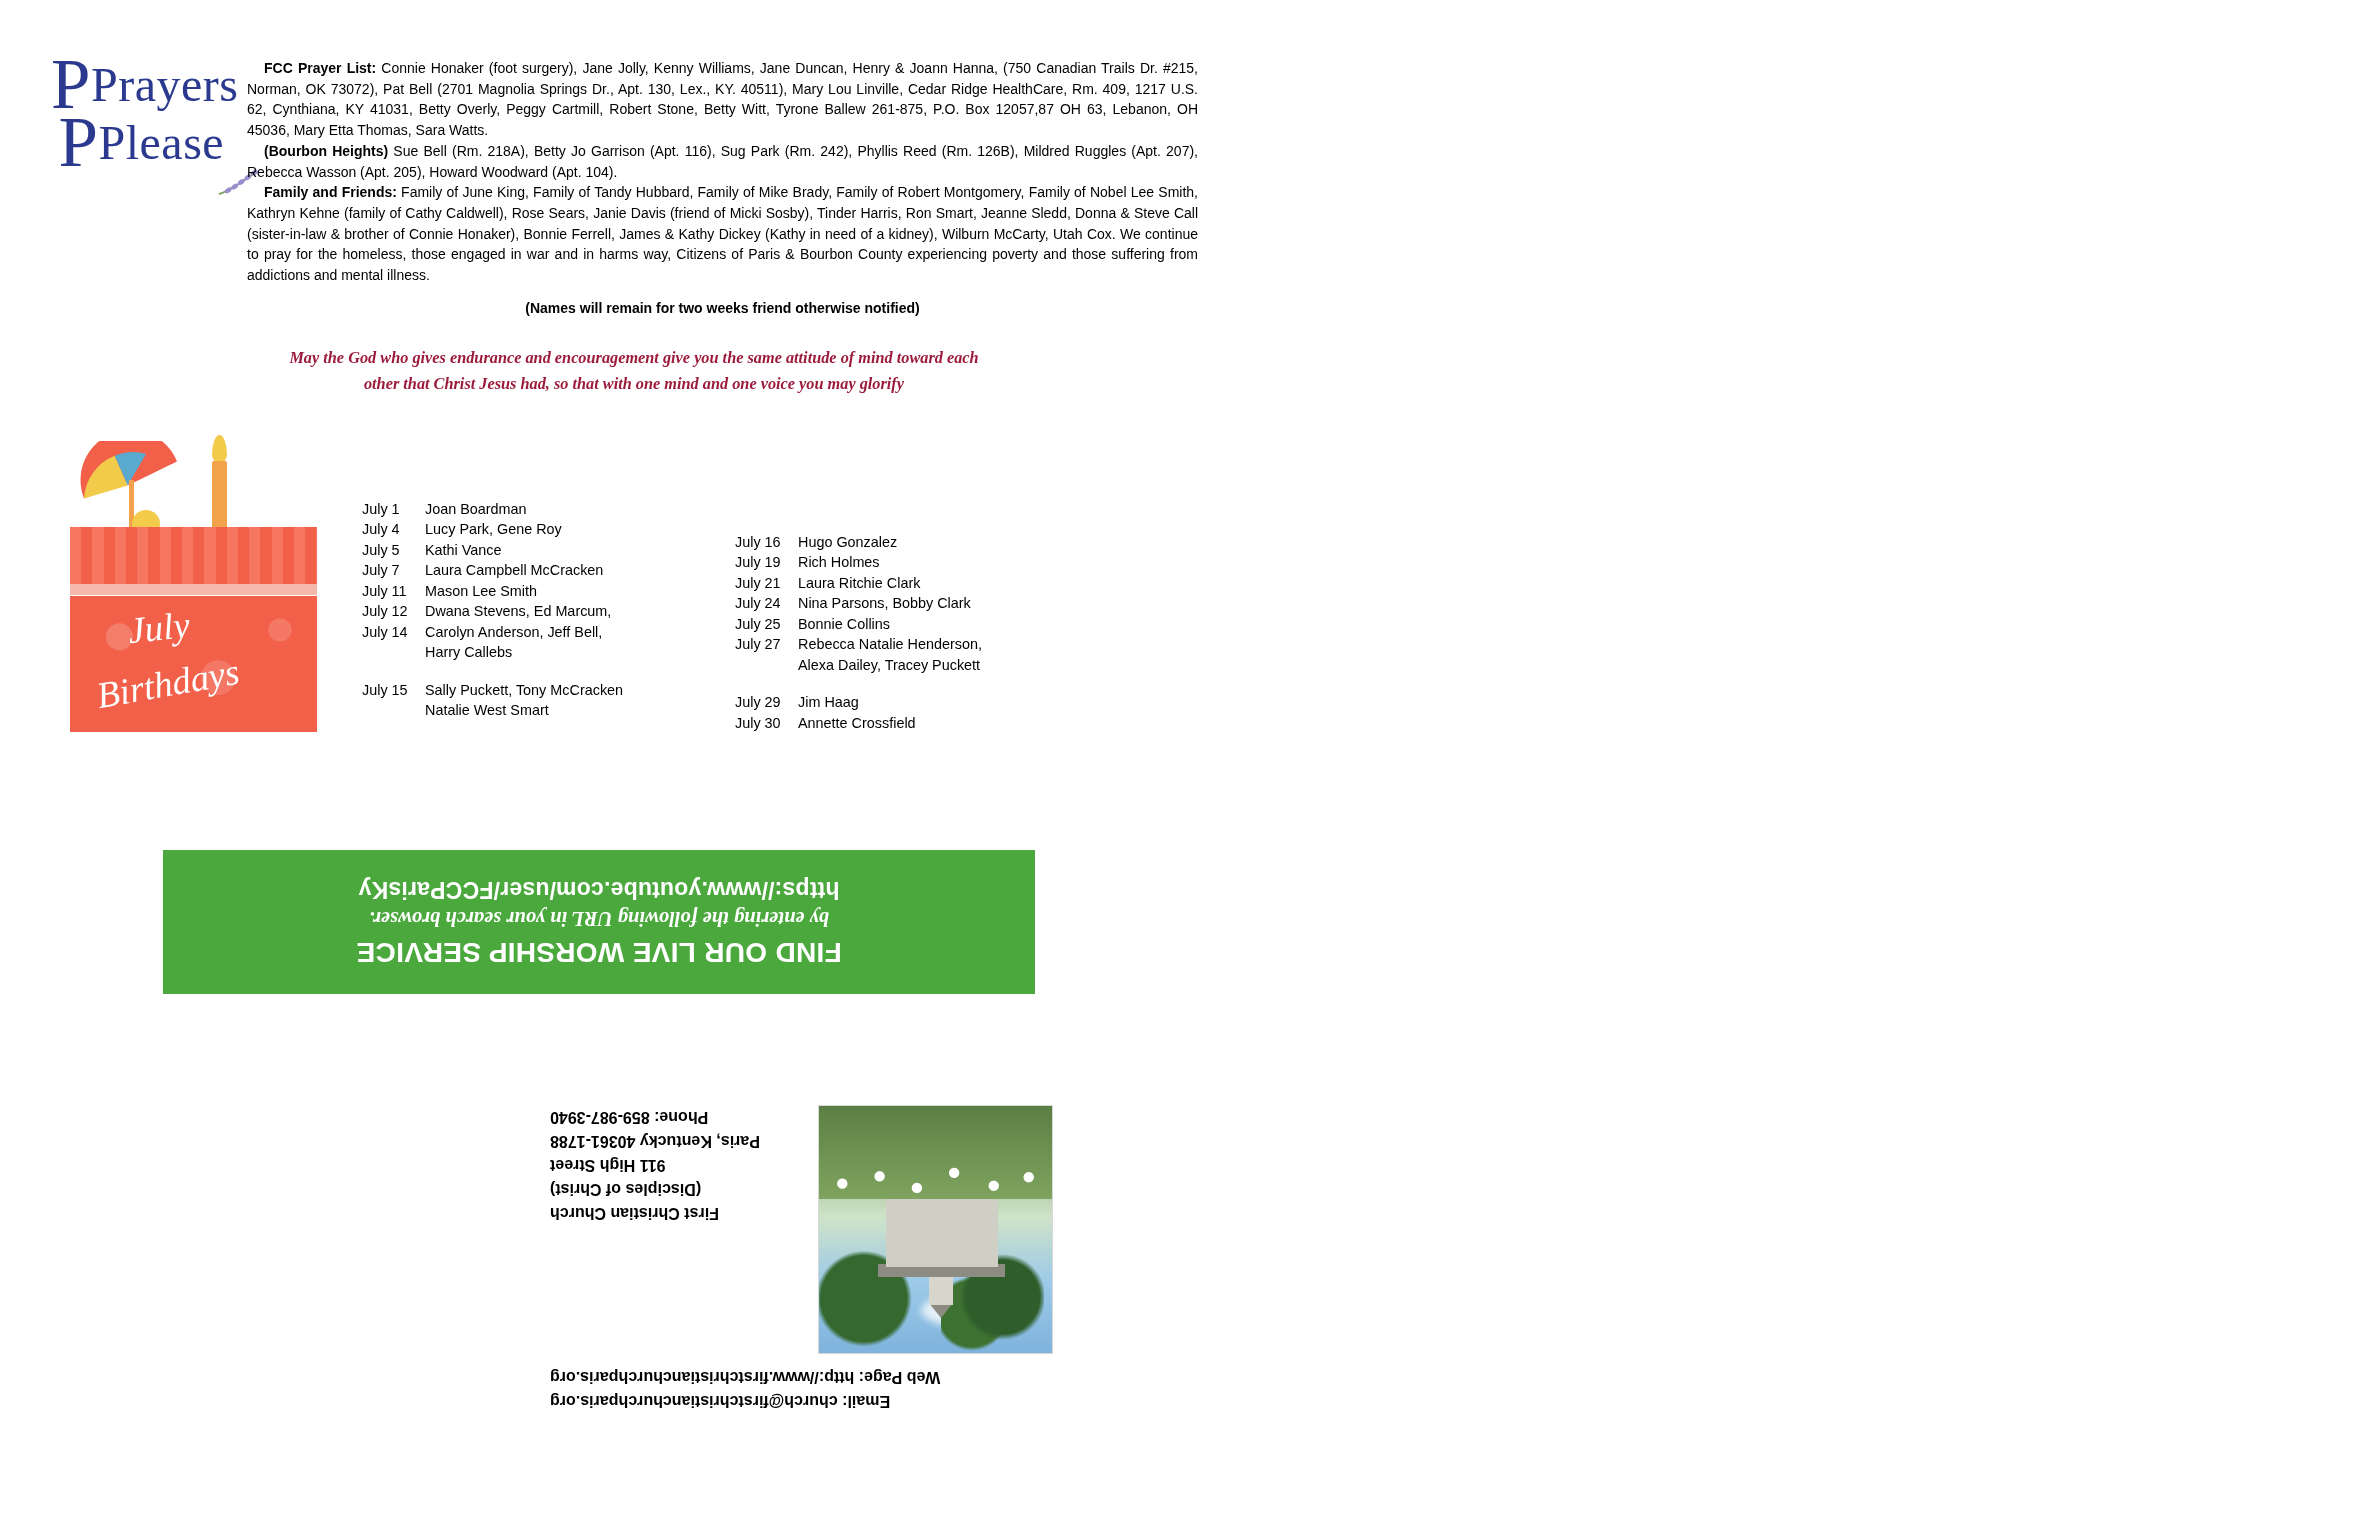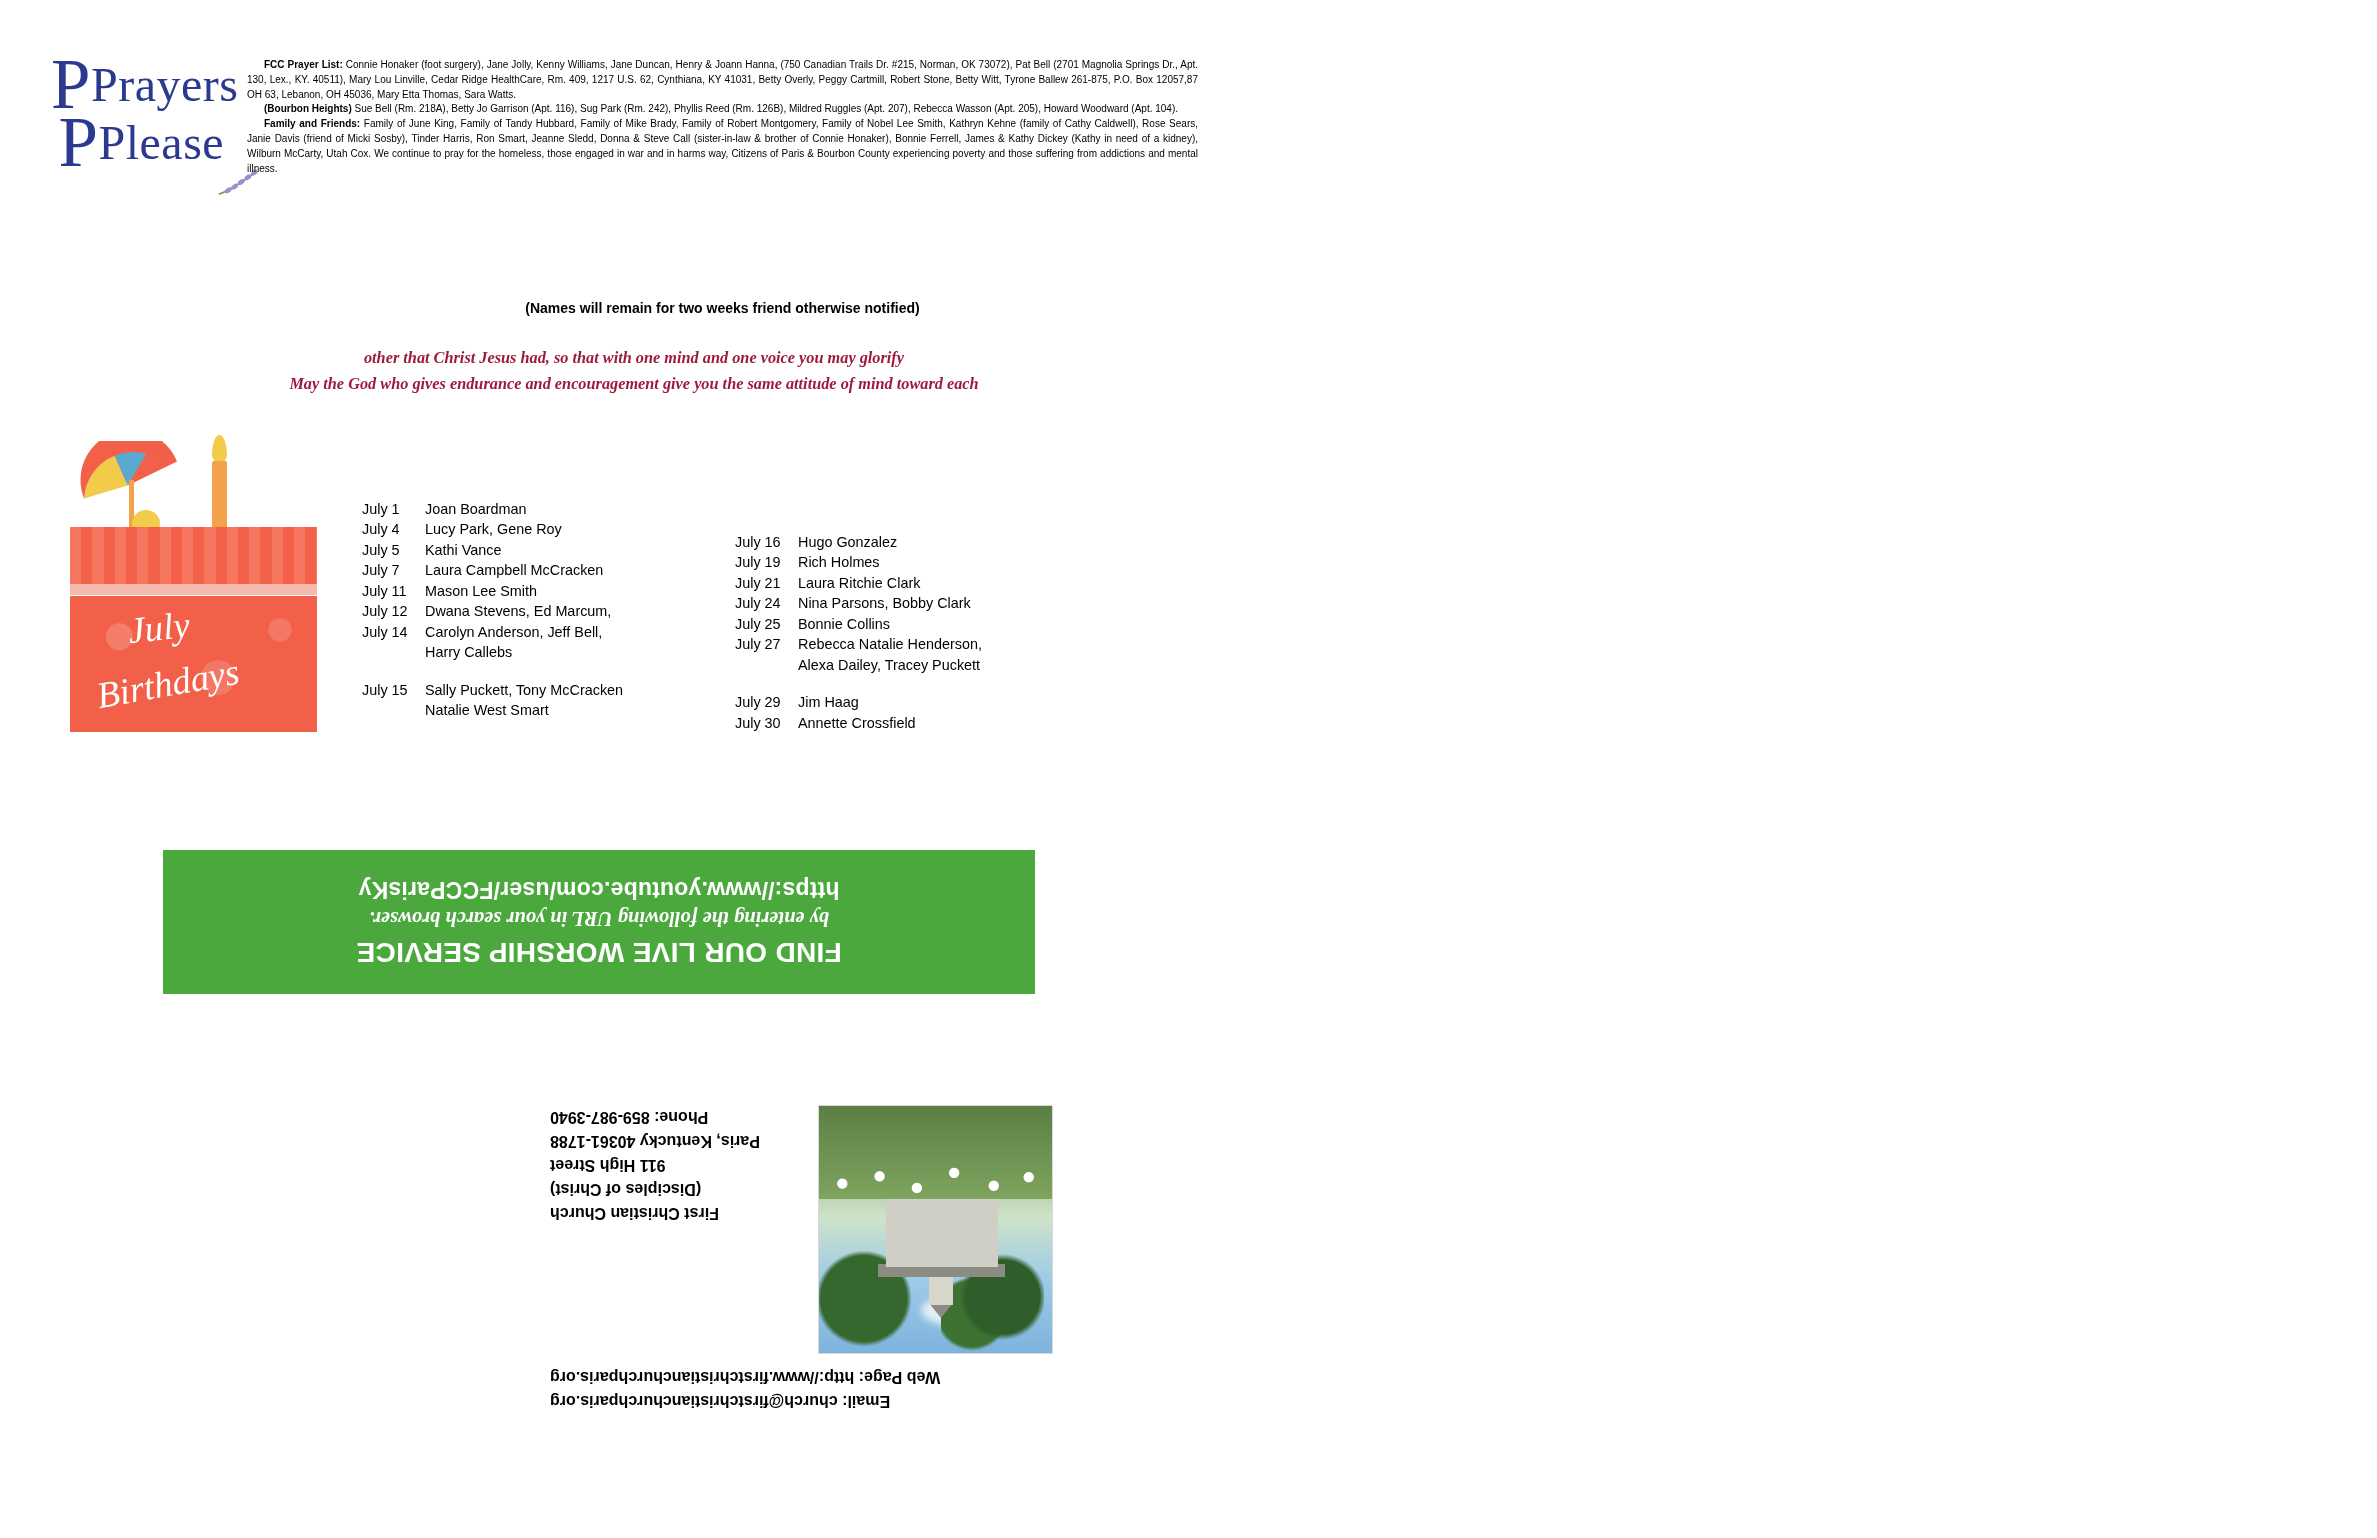--- a/index.html
+++ b/index.html
@@ -59,21 +59,21 @@
     width: 43px;
     height: 28px;
   }
 
   
   .prayer-text {
     position: absolute;
     left: 247px;
     top: 58px;
     width: 951px;
-    font-size: 10px;
+    font-size: 14px;
     line-height: 1.48;
     text-align: justify;
     color: #000;
   }
   .prayer-text p { margin: 0; }
   .prayer-text .indent { text-indent: 17px; }
   .bold { font-weight: bold; }
   .note-line {
     position: absolute;
     left: 247px;
@@ -385,22 +385,22 @@
   <p class="indent">
     <span class="bold">(Bourbon Heights)</span><span> Sue Bell (Rm. 218A), Betty Jo Garrison (Apt. 116), Sug Park (Rm. 242), Phyllis Reed (Rm. 126B), Mildred Ruggles (Apt. 207), Rebecca Wasson (Apt. 205), Howard Woodward (Apt. 104).</span>
   </p>
   <p class="indent">
     <span class="bold">Family and Friends:</span><span> Family of June King, Family of Tandy Hubbard, Family of Mike Brady, Family of Robert Montgomery, Family of Nobel Lee Smith, Kathryn Kehne (family of Cathy Caldwell), Rose Sears, Janie Davis (friend of Micki Sosby), Tinder Harris, Ron Smart, Jeanne Sledd, Donna &amp; Steve Call (sister-in-law &amp; brother of Connie Honaker), Bonnie Ferrell, James &amp; Kathy Dickey (Kathy in need of a kidney), Wilburn McCarty, Utah Cox. We continue to pray for the homeless, those engaged in war and in harms way, Citizens of Paris &amp; Bourbon County experiencing poverty and those suffering from addictions and mental illness.</span>
   </p>
 </div>
 <div class="note-line">(Names will remain for two weeks friend otherwise notified)</div>
 
 <div class="scripture">
+  <div>May the God who gives endurance and encouragement give you the same attitude of mind toward each</div>
   <div>other that Christ Jesus had, so that with one mind and one voice you may glorify</div>
-  <div>May the God who gives endurance and encouragement give you the same attitude of mind toward each</div>
 </div>
 
 <div class="cake">
   <svg class="umbrella" viewBox="0 0 110 70">
     <path d="M5 62 A52 52 0 0 1 105 22 Z" fill="#f2604a"></path>
     <path d="M5 62 A52 52 0 0 1 38 16 L52 48 Z" fill="#f2cb4a"></path>
     <path d="M52 48 L38 16 A52 52 0 0 1 72 14 Z" fill="#5aa9cf"></path>
     <path d="M52 48 L72 14 A52 52 0 0 1 105 22 Z" fill="#f2604a"></path>
   </svg>
   <div class="umbrella-pole"></div>

